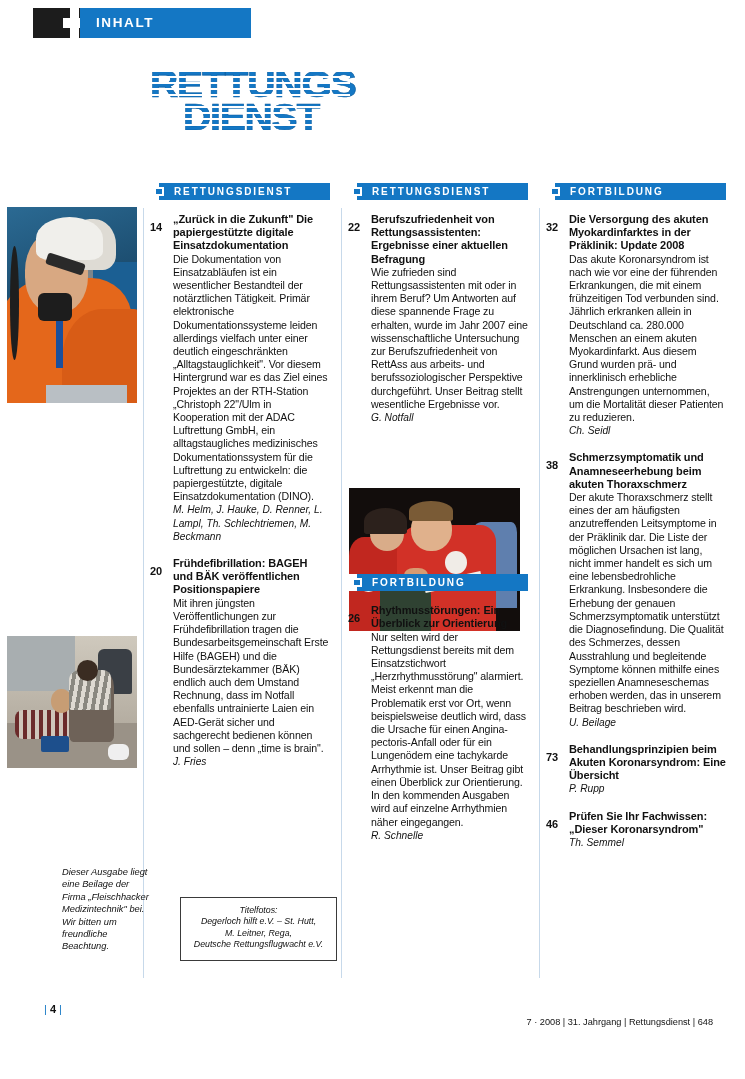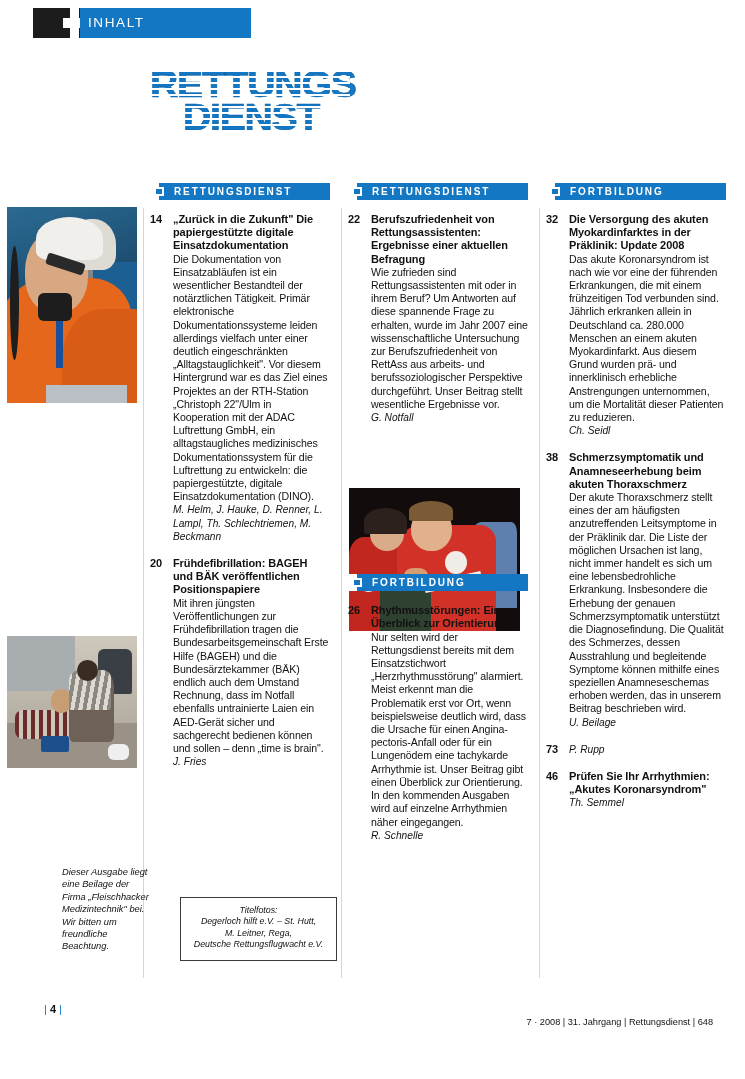--- a/index.html
+++ b/index.html
@@ -18,22 +18,22 @@
   }
   .topbar .cross{
     position:absolute;left:63px;top:0;width:22px;height:30px;
   }
   .topbar .cross .v{position:absolute;left:7px;top:0;width:9px;height:30px;background:#ffffff;}
   .topbar .cross .h{position:absolute;left:0;top:10px;width:22px;height:10px;background:#ffffff;}
   .topbar .blue{
     position:absolute;left:80px;top:0;width:171px;height:30px;background:#1477c4;
   }
   .topbar .blue span{
-    position:absolute;left:8px;top:7px;
-    color:#ffffff;font-size:13.5px;letter-spacing:1.6px;font-weight:400;
+    position:absolute;left:16px;top:7px;
+    color:#ffffff;font-size:13.5px;letter-spacing:1.6px;font-weight:700;
   }
   
   .logo{position:absolute;left:150px;top:66px;width:200px;height:72px;}
   .logo .word{
     position:relative;color:#1477c4;font-weight:bold;
     font-family:"Liberation Sans", sans-serif;
     letter-spacing:-1.2px;line-height:1;
     -webkit-text-stroke:0.6px #0c5ea0;
   }
   .logo .w1{font-size:37px;transform:scaleX(1.06);transform-origin:left;}
@@ -59,21 +59,21 @@
   }
   .secbar .notch{position:absolute;left:0;top:0;width:9px;height:17px;background:#ffffff;}
   .secbar .marker{position:absolute;left:4px;top:4px;width:10px;height:9px;background:#ffffff;}
   .secbar .marker i{position:absolute;left:2px;top:2px;right:2px;bottom:2px;background:#1477c4;display:block;}
   .secbar span{
     position:absolute;left:24px;top:3px;color:#ffffff;
     font-size:10px;letter-spacing:1.9px;font-weight:bold;
   }
   .entry{position:relative;margin-bottom:14px;}
   .entry .num{
-    position:absolute;left:0;top:0;width:20px;
+    position:absolute;left:0;top:8px;width:20px;
     font-size:11px;font-weight:bold;color:#111;line-height:13.2px;
   }
   .entry .body{margin-left:23px;}
   .entry .ttl{
     font-size:11px;font-weight:bold;line-height:13.2px;color:#111;
     letter-spacing:-0.1px;
   }
   .entry .txt{
     font-size:10.6px;line-height:13.2px;color:#111;letter-spacing:-0.1px;
     text-align:left;
@@ -299,27 +299,28 @@
       <div class="num">38</div>
       <div class="body">
         <div class="ttl">Schmerzsymptomatik und Anamneseerhebung beim akuten Thoraxschmerz</div>
         <div class="txt">Der akute Thoraxschmerz stellt eines der am häufigsten anzutreffenden Leitsymptome in der Präklinik dar. Die Liste der möglichen Ursachen ist lang, nicht immer handelt es sich um eine lebensbedrohliche Erkrankung. Insbesondere die Erhebung der genauen Schmerzsymptomatik unterstützt die Diagnosefindung. Die Qualität des Schmerzes, dessen Ausstrahlung und begleitende Symptome können mithilfe eines speziellen Anamneseschemas erhoben werden, das in unserem Beitrag beschrieben wird.</div>
         <div class="aut">U. Beilage</div>
       </div>
     </div>
     <div class="entry">
       <div class="num">73</div>
       <div class="body">
+        <div class="ttl">Behandlungsprinzipien beim Akuten Koronarsyndrom: Eine Übersicht</div>
         <div class="aut">P. Rupp</div>
       </div>
     </div>
     <div class="entry">
       <div class="num">46</div>
       <div class="body">
-        <div class="ttl">Prüfen Sie Ihr Arrhythmien: „Akutes Koronarsyndrom"</div>
+        <div class="ttl">Prüfen Sie Ihr Fachwissen: „Dieser Koronarsyndrom"</div>
         <div class="aut">Th. Semmel</div>
       </div>
     </div>
   </div>
 
 <div class="sidecap">Dieser Ausgabe liegt eine Beilage der Firma „Fleischhacker Medizintechnik" bei. Wir bitten um freundliche Beachtung.</div>
 
 <div class="fotobox">
   <div class="inner">
     <b>Titelfotos:</b><br>

